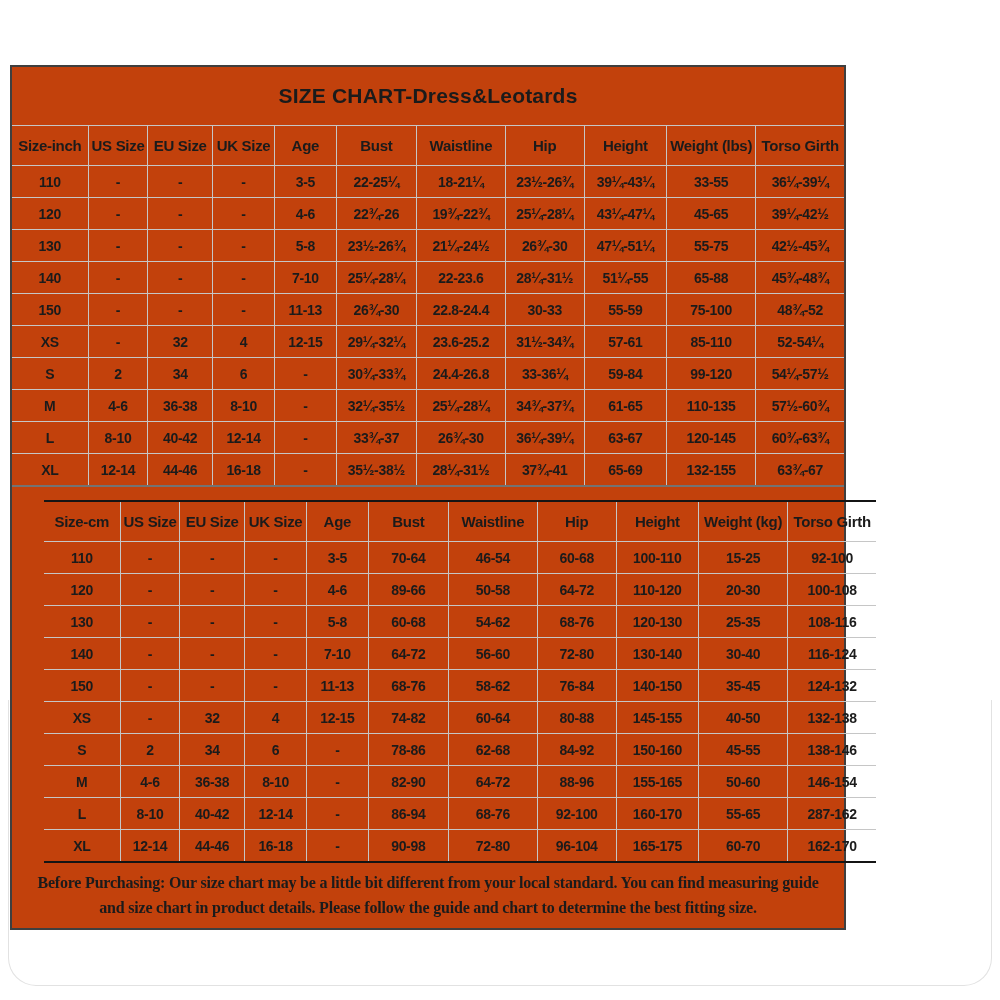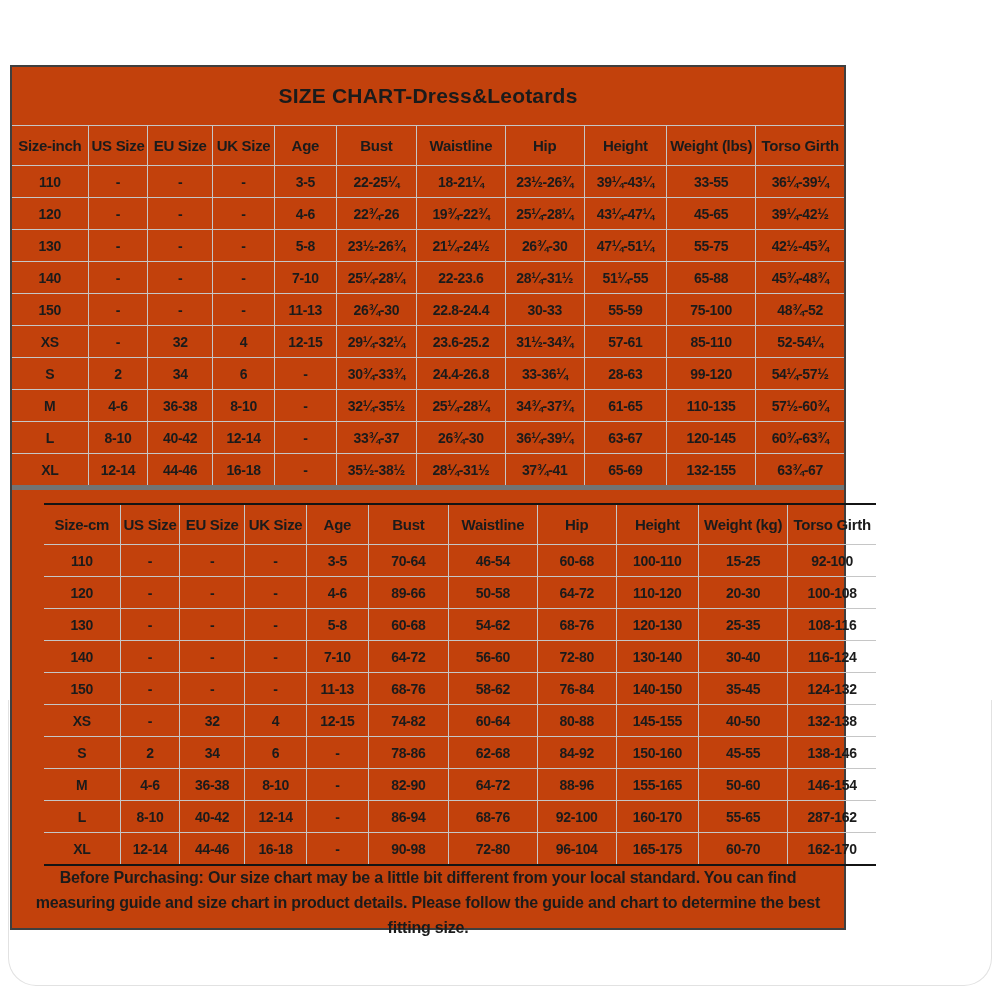--- a/index.html
+++ b/index.html
@@ -89,21 +89,21 @@
   table.size-table th:nth-child(3), table.size-table td:nth-child(3) { width: 7.7%; }
   table.size-table th:nth-child(4), table.size-table td:nth-child(4) { width: 7.4%; }
   table.size-table th:nth-child(5), table.size-table td:nth-child(5) { width: 7.3%; }
   table.size-table th:nth-child(6), table.size-table td:nth-child(6) { width: 9.7%; }
   table.size-table th:nth-child(7), table.size-table td:nth-child(7) { width: 10.7%; }
   table.size-table th:nth-child(8), table.size-table td:nth-child(8) { width: 9.5%; }
   table.size-table th:nth-child(9), table.size-table td:nth-child(9) { width: 9.9%; }
   table.size-table th:nth-child(10), table.size-table td:nth-child(10) { width: 10.8%; }
   table.size-table th:nth-child(11), table.size-table td:nth-child(11) { width: 10.7%; }
 
-  .tbl-inch { border-bottom: 5px solid #737373; padding-left: 28px; }
+  .tbl-inch { border-bottom: 2px solid #737373; padding-left: 28px; }
   .table-gap { height: 13px; flex: 0 0 auto; }
   .tbl-cm {
     border-top: 2px solid #141414;
     border-bottom: 2px solid #141414;
     margin-left: 32px;
   }
   .tbl-cm tr:first-child th { border-top: none; }
   .tbl-cm tr:last-child td, .tbl-inch tr:last-child td { border-bottom: none; }
 
   .footer {
@@ -112,20 +112,21 @@
     align-items: center;
     justify-content: center;
   }
   .footer-text {
     width: 96.5%;
     text-align: center;
     font-size: 16px;
     font-weight: 600;
     letter-spacing: -0.2px;
     line-height: 1.55;
+    font-family: Liberation Serif, serif;
   }
 </style>
 </head>
 <body>
 
 <div class="page-curl"></div>
 
 <div class="frame">
 
   <div class="title">SIZE CHART-Dress&amp;Leotards</div>
@@ -227,21 +228,21 @@
         </tr>
         <tr>
           <td>S</td>
           <td>2</td>
           <td>34</td>
           <td>6</td>
           <td>-</td>
           <td>30¾-33¾</td>
           <td>24.4-26.8</td>
           <td>33-36¼</td>
-          <td>28-63</td>
+          <td>59-84</td>
           <td>99-120</td>
           <td>54¼-57½</td>
         </tr>
         <tr>
           <td>M</td>
           <td>4-6</td>
           <td>36-38</td>
           <td>8-10</td>
           <td>-</td>
           <td>32¼-35½</td>

